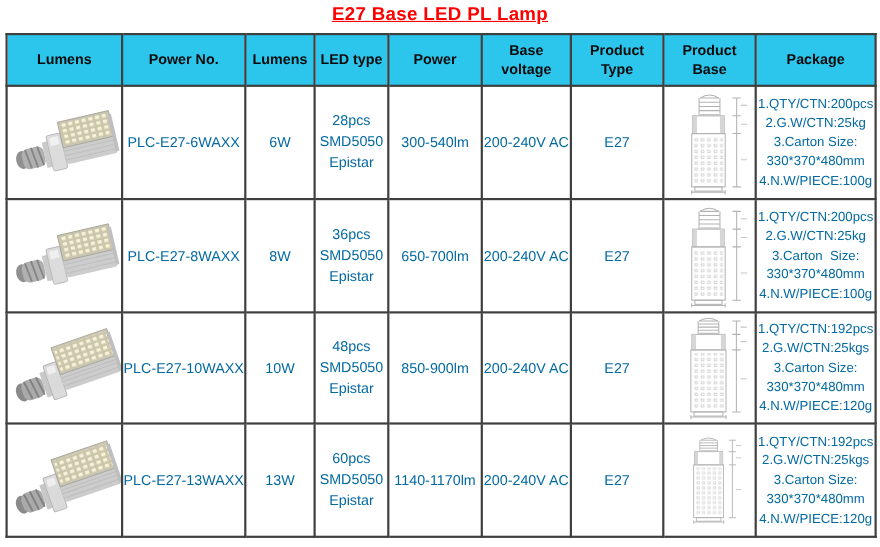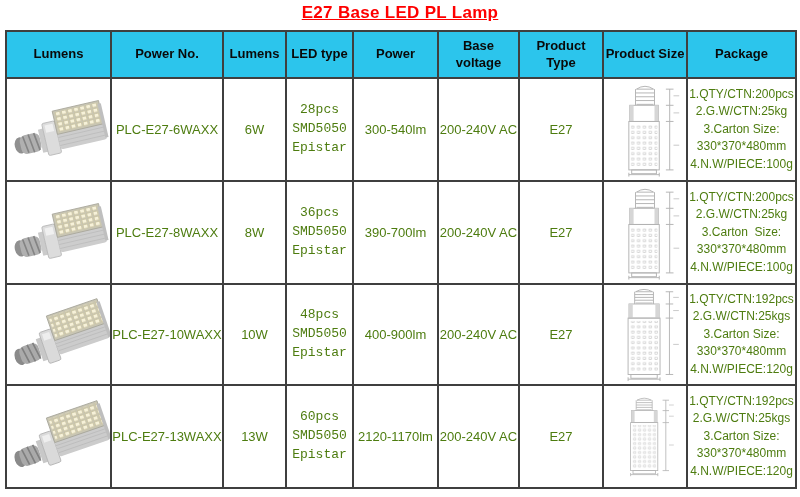--- a/index.html
+++ b/index.html
@@ -18,22 +18,22 @@
   }
   table.spec th,table.spec td{
     border:2px solid #3f3f3f;text-align:center;vertical-align:middle;
     padding:0;overflow:hidden;
   }
   table.spec th{
     background:#2cc5ec;color:#0a0a0a;font-size:13px;font-weight:bold;
     line-height:1.3;height:45px;
   }
   tr.data-row{height:103px;}
-  td{color:#4d7c0f;font-size:13px;}
-  .multiline div{line-height:1.45;white-space:pre-wrap;font-family:Liberation Mono, monospace;}
+  td{color:#0369a1;font-size:13px;}
+  .multiline div{line-height:1.45;white-space:pre-wrap;}
   td.pkg{font-size:12px;}
   td.pkg div{line-height:1.45;white-space:pre-wrap;}
   .pic-wrap,.size-wrap{display:flex;align-items:center;justify-content:center;}
   svg.photo{display:block;}
   svg.drawing{display:block;}
   .defs-holder{position:absolute;width:0;height:0;overflow:hidden;}
 </style>
 </head>
 <body>
 
@@ -130,21 +130,21 @@
   </colgroup>
   <thead>
     <tr>
       <th>Lumens</th>
       <th>Power No.</th>
       <th>Lumens</th>
       <th>LED type</th>
       <th>Power</th>
       <th>Base voltage</th>
       <th>Product Type</th>
-      <th>Product Size</th>
+      <th>Product Base</th>
       <th>Package</th>
     </tr>
   </thead>
   <tbody>
 
     <tr class="data-row" style="height:103px">
       <td>
         <div class="pic-wrap">
             <svg class="photo" width="100" height="84" viewBox="0 0 122 96">
               <use href="#lampA"></use>
@@ -185,21 +185,21 @@
             </svg>
           </div>
       </td>
       <td>PLC-E27-8WAXX</td>
       <td>8W</td>
       <td class="multiline">
         <div>36pcs</div>
         <div>SMD5050</div>
         <div>Epistar</div>
       </td>
-      <td>390-700lm</td>
+      <td>650-700lm</td>
       <td>200-240V AC</td>
       <td>E27</td>
       <td>
         <div class="size-wrap">
             <svg class="drawing" width="76" height="96" viewBox="0 0 80 100">
               <use href="#drawA"></use>
             </svg>
           </div>
       </td>
       <td class="pkg">
@@ -219,21 +219,21 @@
             </svg>
           </div>
       </td>
       <td>PLC-E27-10WAXX</td>
       <td>10W</td>
       <td class="multiline">
         <div>48pcs</div>
         <div>SMD5050</div>
         <div>Epistar</div>
       </td>
-      <td>400-900lm</td>
+      <td>850-900lm</td>
       <td>200-240V AC</td>
       <td>E27</td>
       <td>
         <div class="size-wrap">
             <svg class="drawing" width="76" height="94" viewBox="0 0 80 100">
               <use href="#drawB"></use>
             </svg>
           </div>
       </td>
       <td class="pkg">
@@ -253,21 +253,21 @@
             </svg>
           </div>
       </td>
       <td>PLC-E27-13WAXX</td>
       <td>13W</td>
       <td class="multiline">
         <div>60pcs</div>
         <div>SMD5050</div>
         <div>Epistar</div>
       </td>
-      <td>2120-1170lm</td>
+      <td>1140-1170lm</td>
       <td>200-240V AC</td>
       <td>E27</td>
       <td>
         <div class="size-wrap">
             <svg class="drawing" width="64" height="96" viewBox="0 0 80 100">
               <use href="#drawB"></use>
             </svg>
           </div>
       </td>
       <td class="pkg">

